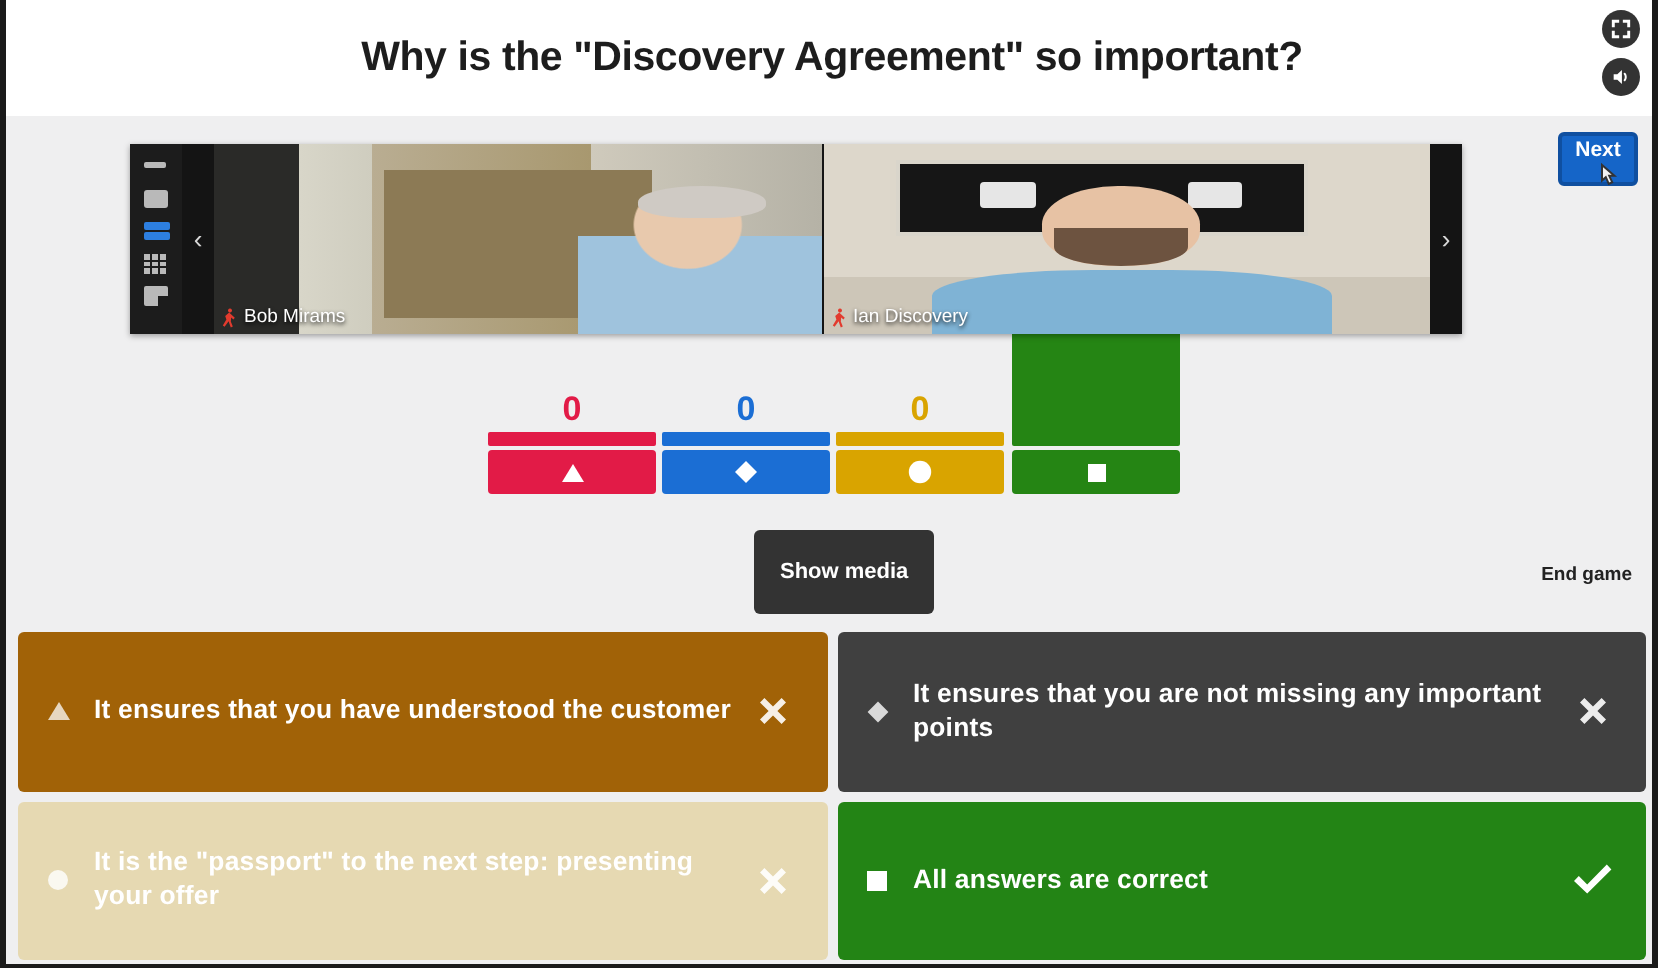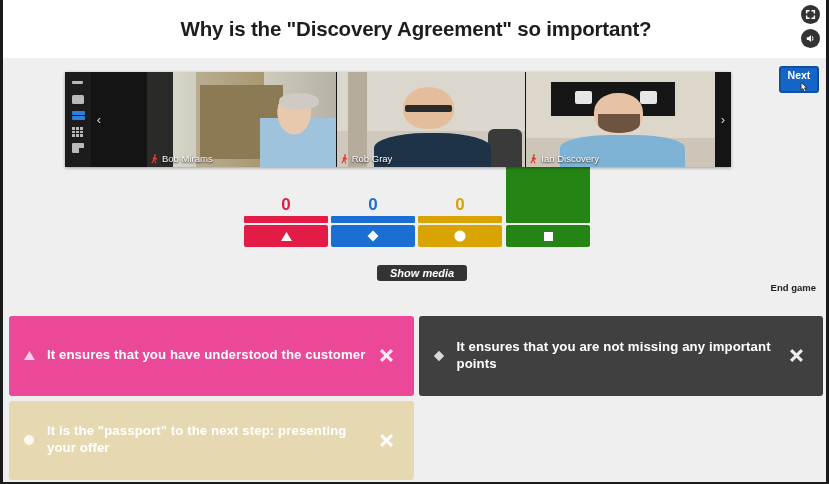--- a/index.html
+++ b/index.html
@@ -62,21 +62,21 @@
   .ic-grid i{ background:#b9b9b9; display:block; }
   .ic-side { width:12px; height:10px; position:relative; }
   .ic-side::before{ content:""; position:absolute; left:0; top:0; width:12px; height:10px; background:#b9b9b9; border-radius:1px;}
   .ic-side::after{ content:""; position:absolute; right:0; bottom:0; width:5px; height:5px; background:#1c1c1c;}
 
   .vs-arrow {
     width:16px; flex:0 0 16px; background:#141414;
     display:flex; align-items:center; justify-content:center;
     color:#d8d8d8; font-size:13px;
   }
-  .vs-tiles { flex:1; display:flex; position:relative;margin-left:40px; }
+  .vs-tiles { flex:1; display:flex; position:relative; }
   .tile { flex:1; position:relative; overflow:hidden; border-right:1px solid #141414; }
   .tile:last-child{ border-right:none; }
   .name-tag {
     position:absolute; left:0; bottom:2px;
     display:flex; align-items:center; gap:4px;
     padding:1px 5px 1px 3px;
     color:#ffffff; font-size:9.5px; font-weight:400;
     text-shadow:0 1px 2px rgba(0,0,0,.9);
     white-space:nowrap;
   }
@@ -134,22 +134,22 @@
     display:flex; align-items:center; justify-content:center;
     border-radius:2px;
   }
   .sh { display:block; }
 
   
   .show-media {
     position:absolute; left:374px; top:265px;
     background:#333333; color:#ffffff;
     font-size:11px; font-weight:700;
-    padding:2px 13px; border-radius:3px;
-    border:none; cursor:pointer;font-style:italic;
+    padding:15px 13px; border-radius:3px;
+    border:none; cursor:pointer;
   }
   .end-game {
     position:absolute; right:10px; top:282px;
     font-size:9.5px; font-weight:700; color:#222;
     cursor:pointer;
   }
 
   
   .answers {
     position:absolute; left:6px; top:316px; width:814px; height:164px;
@@ -295,35 +295,20 @@
           </div>
         <div class="name-tag">
           <svg class="runner" viewBox="0 0 8 11">
               <path d="M5 1.3a1 1 0 1 1-.01 0zM4.6 3.2 2.6 5l.6 1.8L1.4 9.8l.9.6L4.3 7.6l.5 1.5.6 1.6 1-.4-1-2.6.2-2 1.1 1 .7-.8-1.9-1.8z" fill="#e23b2e"></path>
             </svg>
           <span>Bob Mirams</span>
         </div>
       </div>
 
 
-      <div class="tile">
-        <div class="bg3">
-            <div class="door"></div>
-            <div class="chair"></div>
-            <div class="head"></div>
-            <div class="glass"></div>
-            <div class="body"></div>
-          </div>
-        <div class="name-tag">
-          <svg class="runner" viewBox="0 0 8 11">
-              <path d="M5 1.3a1 1 0 1 1-.01 0zM4.6 3.2 2.6 5l.6 1.8L1.4 9.8l.9.6L4.3 7.6l.5 1.5.6 1.6 1-.4-1-2.6.2-2 1.1 1 .7-.8-1.9-1.8z" fill="#e23b2e"></path>
-            </svg>
-          <span>Rob Gray</span>
-        </div>
-      </div>
 
       <div class="tile">
         <div class="bg4">
             <div class="art"></div>
             <div class="a1"></div>
             <div class="a2"></div>
             <div class="head"></div>
             <div class="beard"></div>
             <div class="body"></div>
           </div>
@@ -337,21 +322,21 @@
 
     </div>
     <div class="vs-arrow">›</div>
   </div>
 
   <button class="show-media">Show media</button>
   <div class="end-game">End game</div>
 
   <div class="answers">
 
-    <div class="ans dim" style="background:#ec4899">
+    <div class="ans dim" style="background:#a16207">
       <span class="shape">
         <svg width="13" height="11" viewBox="0 0 13 11">
             <path d="M6.5 1 12 10H1z" fill="#ffffff" opacity=".75"></path>
           </svg>
       </span>
       <span class="txt">It ensures that you have understood the customer</span>
       <span class="mark">
         <svg width="21" height="21" viewBox="0 0 21 21">
             <path d="M4 6.2 6.2 4l4.3 4.3L14.8 4 17 6.2l-4.3 4.3 4.3 4.3-2.2 2.2-4.3-4.3L6.2 17 4 14.8l4.3-4.3z" fill="#ffffff" opacity=".9"></path>
           </svg>
@@ -379,16 +364,29 @@
           </svg>
       </span>
       <span class="txt">It is the "passport" to the next step: presenting your offer</span>
       <span class="mark">
         <svg width="21" height="21" viewBox="0 0 21 21">
             <path d="M4 6.2 6.2 4l4.3 4.3L14.8 4 17 6.2l-4.3 4.3 4.3 4.3-2.2 2.2-4.3-4.3L6.2 17 4 14.8l4.3-4.3z" fill="#ffffff" opacity=".9"></path>
           </svg>
       </span>
     </div>
 
+    <div class="ans" style="background:#238415">
+      <span class="shape">
+        <svg width="11" height="11" viewBox="0 0 11 11">
+            <rect x="0.5" y="0.5" width="10" height="10" fill="#ffffff"></rect>
+          </svg>
+      </span>
+      <span class="txt">All answers are correct</span>
+      <span class="mark">
+        <svg width="23" height="20" viewBox="0 0 23 20">
+            <path d="M2 10.5 4.4 8l4.2 4.2L18.4 2.3l2.3 2.4-12.1 12.1z" fill="#ffffff"></path>
+          </svg>
+      </span>
+    </div>
 
   </div>
 
 </div>
 
 </body></html>

